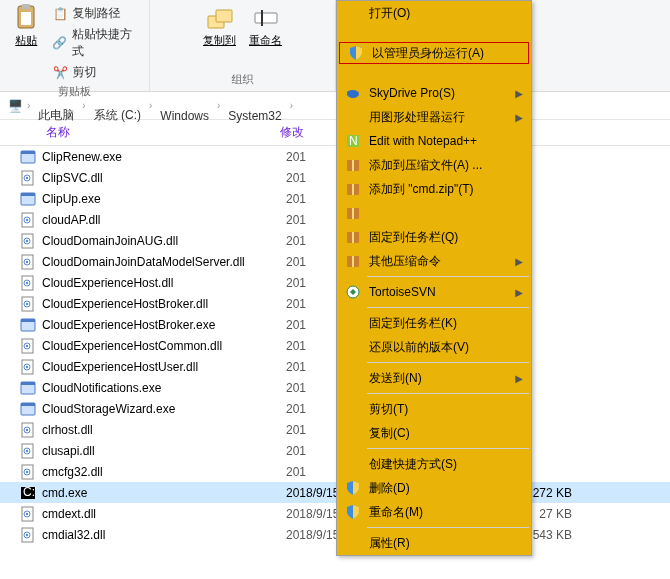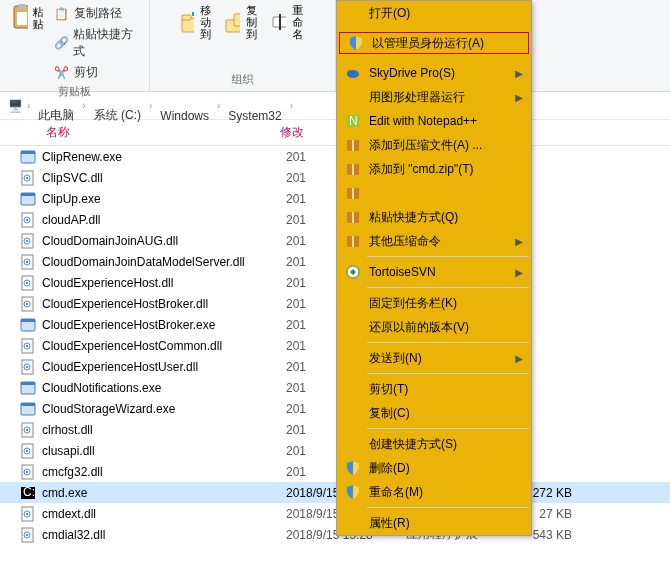--- a/index.html
+++ b/index.html
@@ -3,32 +3,32 @@
 <meta charset="utf-8">
 <style>
 * { margin: 0; padding: 0; box-sizing: border-box; font-family: "Microsoft YaHei", "Segoe UI", sans-serif; font-size: 12px; }
 body { background: #fff; width: 670px; height: 579px; overflow: hidden; position: relative; }
 
 
 .ribbon { background: #f5f6f7; border-bottom: 1px solid #dadada; height: 92px; display: flex; }
 .rib-group { display: flex; flex-direction: column; align-items: center; border-right: 1px solid #e1e1e1; padding: 2px 6px; }
 .rib-body { flex: 1; display: flex; align-items: flex-start; gap: 4px; }
 .rib-label { color: #666; font-size: 11px; padding: 2px 0; }
-.big-btn { display: flex; flex-direction: row; align-items: center; gap: 2px; padding: 2px; width: 42px; }
+.big-btn { display: flex; flex-direction: column; align-items: center; gap: 2px; padding: 2px; width: 42px; text-decoration: underline; }
 .big-btn span { font-size: 11px; text-align: center; line-height: 1.1; }
 .small-row { display: flex; align-items: center; gap: 4px; padding: 1px 2px; font-size: 11px; color: #333; }
 .icon-box { width: 16px; height: 16px; display: inline-flex; align-items: center; justify-content: center; }
 
 
 .addr { height: 28px; border-bottom: 1px solid #e5e5e5; display: flex; align-items: center; padding: 0 8px; gap: 4px; color: #333; }
 .addr .crumb { padding: 2px 4px; display:flex; align-items:center; gap:2px;margin-top:20px; }
 .addr .sep { color: #999; font-size:10px; }
 
 
-.list-hdr { display: flex; border-bottom: 1px solid #e5e5e5; padding: 4px 0; color: #be185d; }
+.list-hdr { display: flex; border-bottom: 1px solid #e5e5e5; padding: 4px 0; color: #6d28d9; }
 .col-name { width: 280px; padding-left: 46px; }
 .col-date { width: 120px; }
 .col-type { width: 110px; }
 .col-size { width: 70px; text-align: right; padding-right: 14px; }
 
 
 .files { position: relative; }
 .row { display: flex; align-items: center; height: 21px; padding-left: 20px; }
 .row .fi { width: 16px; height: 16px; margin-right: 6px; display:inline-flex; align-items:center; justify-content:center; }
 .row .nm { width: 244px; overflow: hidden; white-space: nowrap; }
@@ -37,21 +37,21 @@
 .row .sz { width: 70px; text-align: right; color: #555; padding-right: 14px; }
 .row.sel { background: #cde8ff; }
 .row.sel .nm, .row.sel .dt, .row.sel .tp, .row.sel .sz { color: #000; }
 
 
 .ctx { position: absolute; top: 0; left: 336px; width: 196px; background: #eab308; border: 1px solid #a0a0a0; box-shadow: 2px 2px 4px rgba(0,0,0,.25); }
 .ctx-item { display: flex; align-items: center; height: 24px; padding: 0 22px 0 32px; position: relative; white-space: nowrap; }
 .ctx-item .ci { position: absolute; left: 6px; width: 20px; height: 20px; display:flex; align-items:center; justify-content:center; }
 .ctx-item .arr { position: absolute; right: 8px; color: #555; font-size: 10px; }
 .ctx-sep { height: 1px; background: #d0d0d0; margin: 3px 2px 3px 30px; }
-.ctx-hl { border: 1px solid #c00; margin: 7px 2px; height: 22px; }
+.ctx-hl { border: 1px solid #c00; margin: 17px 2px; height: 22px; }
 
 
 svg { display: block; }
 </style>
 </head>
 <body>
 
 <div class="ribbon">
   <div class="rib-group" style="width:150px">
     <div class="rib-body">
@@ -77,28 +77,20 @@
             <span>剪切</span>
           </div>
       </div>
     </div>
     <div class="rib-label">剪贴板</div>
   </div>
   <div class="rib-group" style="width:186px">
     <div class="rib-body">
       <div class="big-btn">
         <svg width="28" height="28">
-            <rect x="4" y="10" width="20" height="14" rx="1" fill="#ffe39b" stroke="#c9a23a"></rect>
-            <rect x="4" y="7" width="9" height="5" rx="1" fill="#ffe39b" stroke="#c9a23a"></rect>
-            <path d="M14 4 L20 4 L20 1 L26 6 L20 11 L20 8 L14 8 Z" fill="#3b8ee0"></path>
-          </svg>
-        <span>移动到</span>
-      </div>
-      <div class="big-btn">
-        <svg width="28" height="28">
             <rect x="2" y="12" width="16" height="12" rx="1" fill="#ffe39b" stroke="#c9a23a"></rect>
             <rect x="10" y="6" width="16" height="12" rx="1" fill="#ffe39b" stroke="#c9a23a"></rect>
           </svg>
         <span>复制到</span>
       </div>
       <div class="big-btn">
         <svg width="28" height="28">
             <rect x="3" y="9" width="22" height="10" rx="1" fill="#fff" stroke="#888"></rect>
             <line x1="10" y1="6" x2="10" y2="22" stroke="#333" stroke-width="2"></line>
           </svg>
@@ -437,21 +429,21 @@
         </svg>
       </span>
     </div>
     <div class="ctx-item">
       <span class="ci">
         <svg width="16" height="16">
           <rect x="2" y="3" width="12" height="11" rx="1" fill="#c97f2e"></rect>
           <rect x="7" y="3" width="2" height="11" fill="#ffd97a"></rect>
         </svg>
       </span>
-      <span>粘贴快捷方式(Q)</span>
+      <span>固定到任务栏(Q)</span>
     </div>
     <div class="ctx-item">
       <span class="ci">
         <svg width="16" height="16">
           <rect x="2" y="3" width="12" height="11" rx="1" fill="#c97f2e"></rect>
           <rect x="7" y="3" width="2" height="11" fill="#ffd97a"></rect>
         </svg>
       </span>
       <span>其他压缩命令</span>
       <span class="arr">▶</span>

